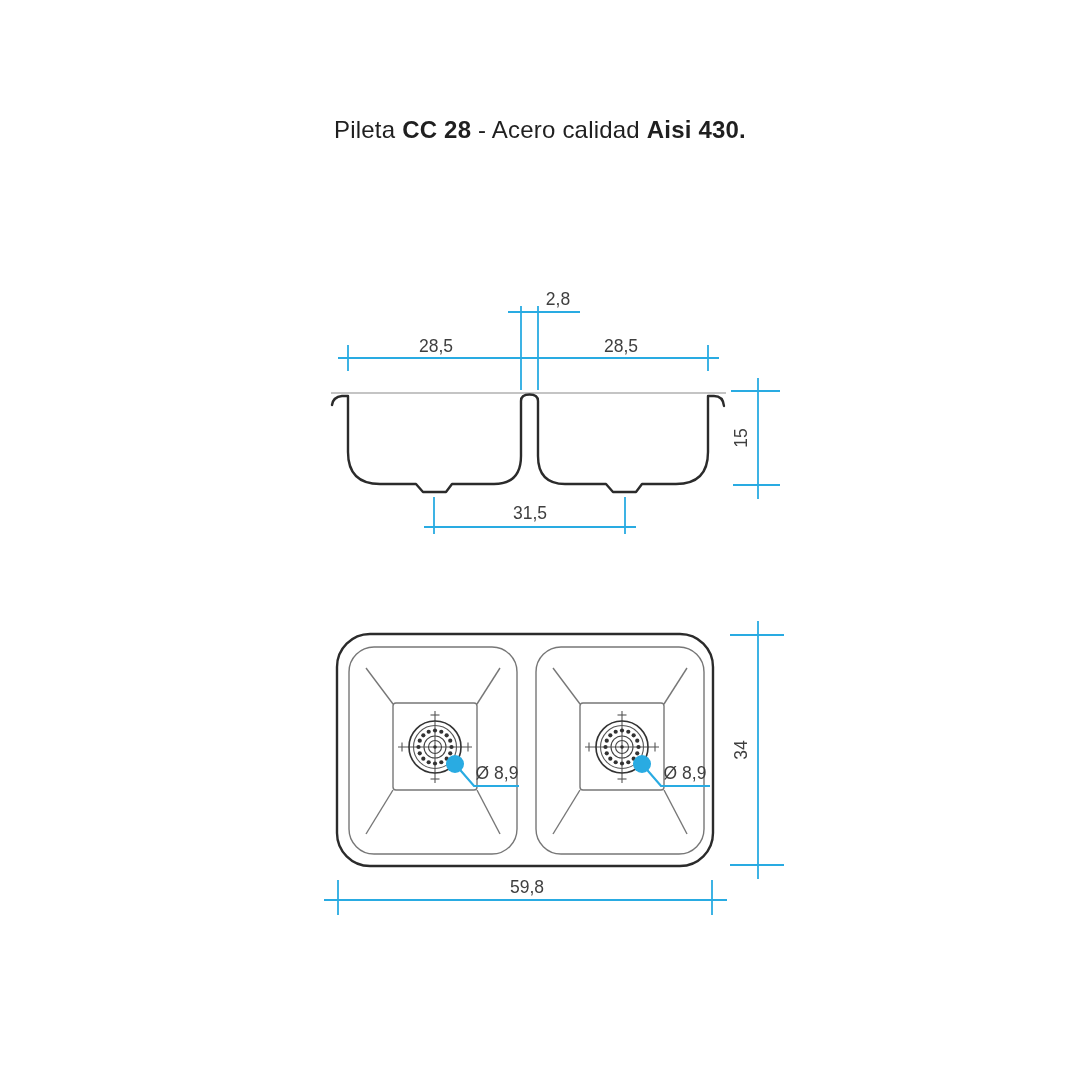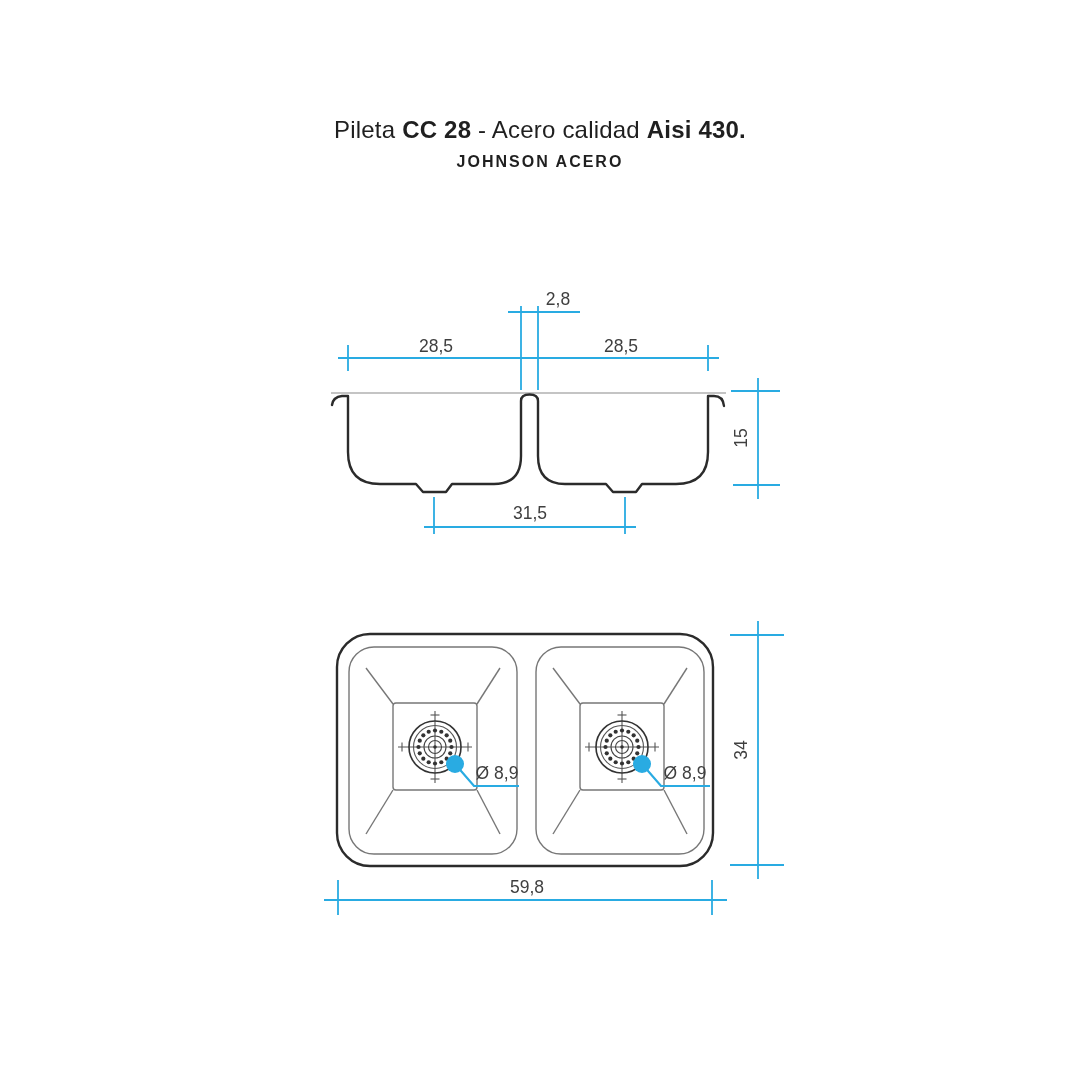--- a/index.html
+++ b/index.html
@@ -47,21 +47,20 @@
 
 <div class="canvas">
 
   <div class="title-line">
     <span>Pileta</span>
     <span class="b">CC 28</span>
     <span>-</span>
     <span>Acero calidad</span>
     <span class="b">Aisi 430.</span>
   </div>
-  <div class="brand-line">JOHNSON ACERO</div>
 
   <svg width="1080" height="1080" viewBox="0 0 1080 1080">
     <defs>
       <g id="drain">
         <line x1="-37" y1="0" x2="37" y2="0" class="drain-line"></line>
         <line x1="0" y1="-36" x2="0" y2="36" class="drain-line"></line>
         <line x1="-33" y1="-4.5" x2="-33" y2="4.5" class="drain-line"></line>
         <line x1="33" y1="-4.5" x2="33" y2="4.5" class="drain-line"></line>
         <line x1="-4.5" y1="-32" x2="4.5" y2="-32" class="drain-line"></line>
         <line x1="-4.5" y1="32" x2="4.5" y2="32" class="drain-line"></line>

